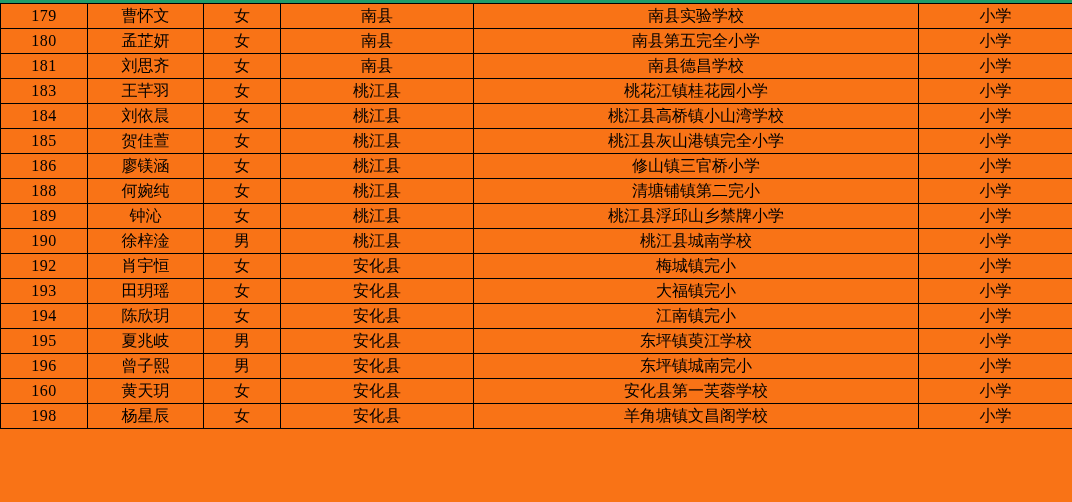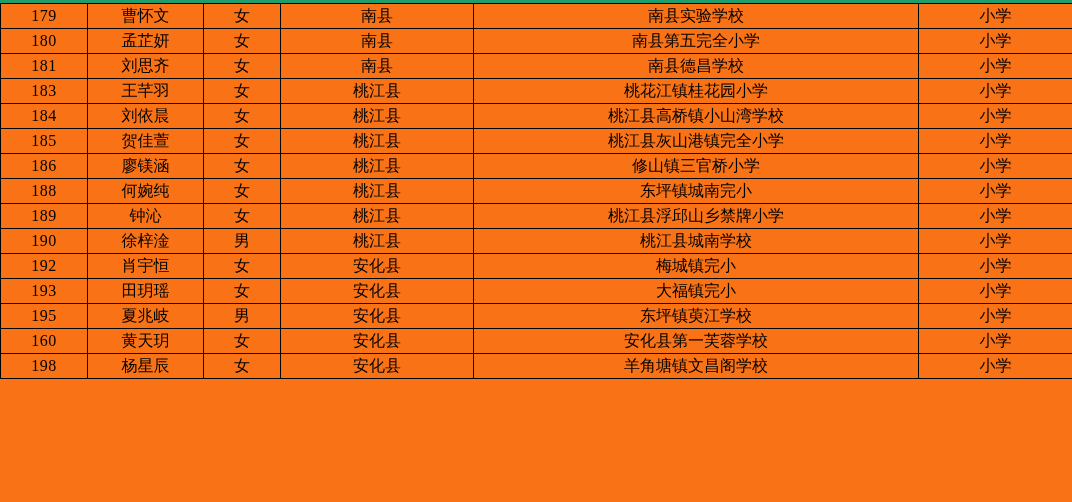--- a/index.html
+++ b/index.html
@@ -116,21 +116,21 @@
     <td class="col-gender">女</td>
     <td class="col-county">桃江县</td>
     <td class="col-school">修山镇三官桥小学</td>
     <td class="col-level">小学</td>
   </tr>
         <tr>
     <td class="col-index">188</td>
     <td class="col-name">何婉纯</td>
     <td class="col-gender">女</td>
     <td class="col-county">桃江县</td>
-    <td class="col-school">东坪镇城南完小</td>
+    <td class="col-school">清塘铺镇第二完小</td>
     <td class="col-level">小学</td>
   </tr>
         <tr>
     <td class="col-index">189</td>
     <td class="col-name">钟沁</td>
     <td class="col-gender">女</td>
     <td class="col-county">桃江县</td>
     <td class="col-school">桃江县浮邱山乡禁牌小学</td>
     <td class="col-level">小学</td>
   </tr>
@@ -152,25 +152,41 @@
   </tr>
         <tr>
     <td class="col-index">193</td>
     <td class="col-name">田玥瑶</td>
     <td class="col-gender">女</td>
     <td class="col-county">安化县</td>
     <td class="col-school">大福镇完小</td>
     <td class="col-level">小学</td>
   </tr>
         <tr>
+    <td class="col-index">194</td>
+    <td class="col-name">陈欣玥</td>
+    <td class="col-gender">女</td>
+    <td class="col-county">安化县</td>
+    <td class="col-school">江南镇完小</td>
+    <td class="col-level">小学</td>
+  </tr>
+        <tr>
     <td class="col-index">195</td>
     <td class="col-name">夏兆岐</td>
     <td class="col-gender">男</td>
     <td class="col-county">安化县</td>
     <td class="col-school">东坪镇萸江学校</td>
+    <td class="col-level">小学</td>
+  </tr>
+        <tr>
+    <td class="col-index">196</td>
+    <td class="col-name">曾子熙</td>
+    <td class="col-gender">男</td>
+    <td class="col-county">安化县</td>
+    <td class="col-school">东坪镇城南完小</td>
     <td class="col-level">小学</td>
   </tr>
         <tr>
     <td class="col-index">160</td>
     <td class="col-name">黄天玥</td>
     <td class="col-gender">女</td>
     <td class="col-county">安化县</td>
     <td class="col-school">安化县第一芙蓉学校</td>
     <td class="col-level">小学</td>
   </tr>

